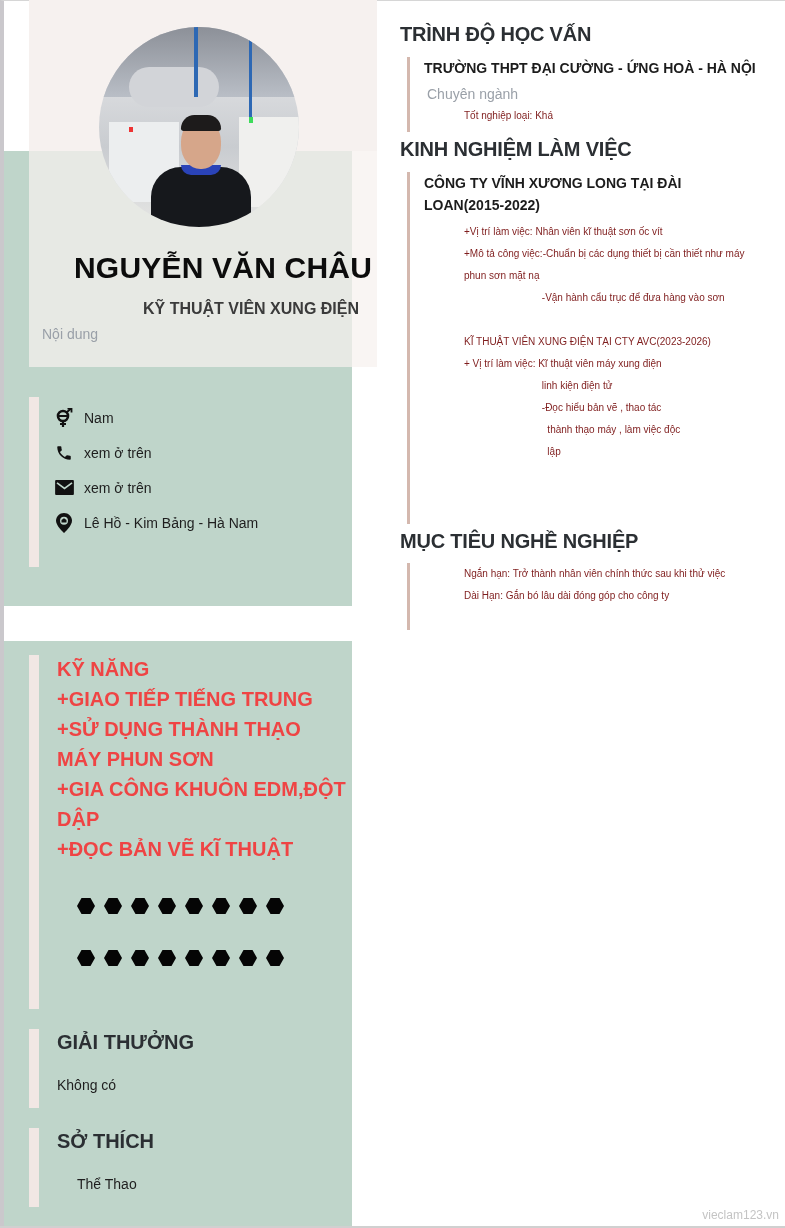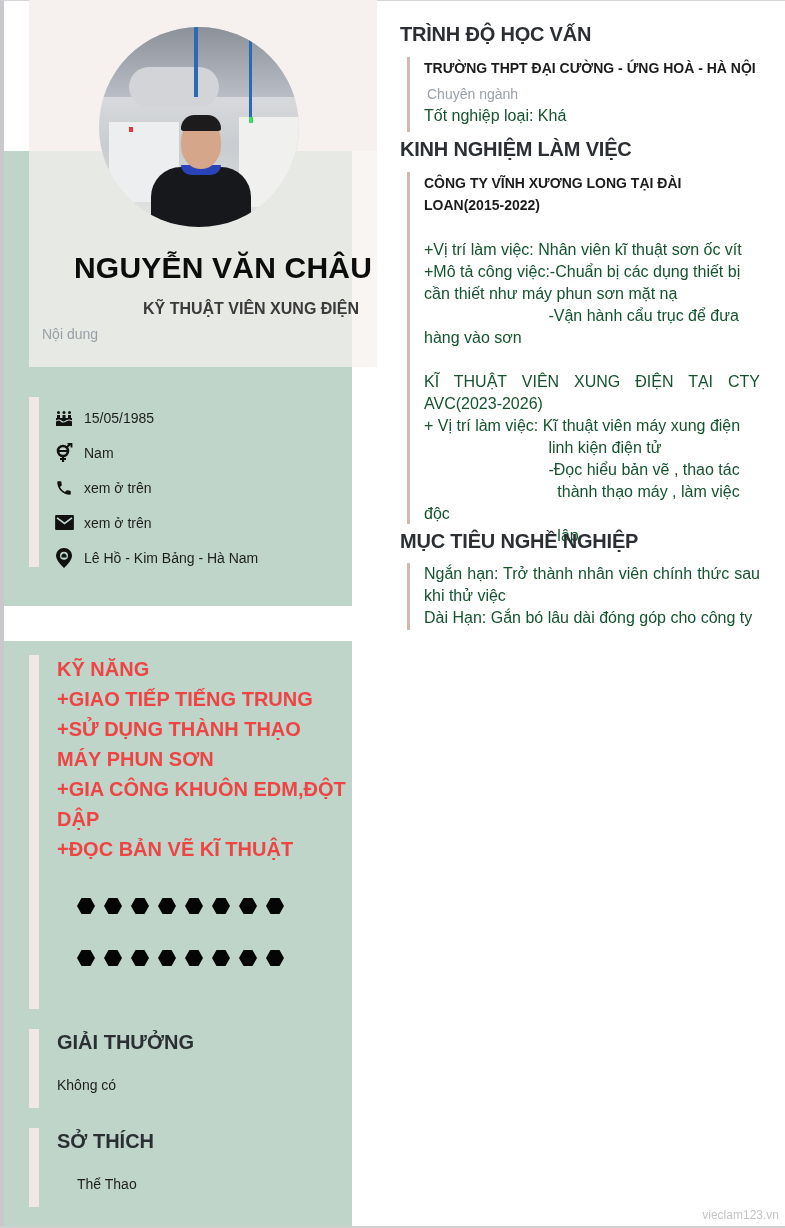--- a/index.html
+++ b/index.html
@@ -71,21 +71,21 @@
   }
 
   .side-title { position: absolute; left: 57px; font-size: 20px; font-weight: bold; color: #2b2f33; }
   .side-text { position: absolute; left: 57px; font-size: 14px; color: #1e1e1e; }
 
   
   .r-title { position: absolute; left: 400px; font-size: 20px; font-weight: bold; color: #2b2f33; letter-spacing: -0.2px; }
   .r-block { position: absolute; left: 407px; border-left: 3px solid #d4b8ae; padding-left: 14px; width: 336px; }
   .r-sub { font-size: 14px; font-weight: bold; color: #1c1c1c; line-height: 22px; }
   .r-muted { font-size: 14px; color: #9aa0a8; line-height: 22px; padding-left: 3px; margin-top: 4px; }
-  .r-text { font-size: 16px; color: #14532d; line-height: 22px; white-space: pre-wrap; }
+  .r-text { font-size: 10px; color: #7f1d1d; line-height: 22px; white-space: pre-wrap; margin-left: 40px; }
   .r-just { text-align: justify; }
   .watermark { position: absolute; right: 6px; top: 1208px; font-size: 12px; color: #c4c4c4; }
   .bottom-line { position: absolute; left: 0; top: 1226px; width: 785px; height: 2px; background: #d0d0d0; }
 </style>
 </head>
 <body>
 
 <div class="page-frame"></div>
 
 <div class="green-panel gp-top"></div>
@@ -110,35 +110,20 @@
 </div>
 
 <div class="name">NGUYỄN VĂN CHÂU</div>
 <div class="job-title">KỸ THUẬT VIÊN XUNG ĐIỆN</div>
 <div class="intro">Nội dung</div>
 
 <div class="bar-pink" style="left:29px; top:397px; height:170px;"></div>
 <div class="contact-list">
   <div class="contact-item">
     <span class="ic">
-      <svg width="18" height="18" viewBox="0 0 18 18">
-          <rect x="1" y="9" width="16" height="8" fill="#111"></rect>
-          <rect x="2" y="6" width="3" height="4" fill="#111"></rect>
-          <rect x="7.5" y="6" width="3" height="4" fill="#111"></rect>
-          <rect x="13" y="6" width="3" height="4" fill="#111"></rect>
-          <circle cx="3.5" cy="3.5" r="1.5" fill="#111"></circle>
-          <circle cx="9" cy="3.5" r="1.5" fill="#111"></circle>
-          <circle cx="14.5" cy="3.5" r="1.5" fill="#111"></circle>
-          <path d="M1 12 Q4 10 6 12 T11 12 T17 12" stroke="#bfd5ca" stroke-width="1.2" fill="none"></path>
-        </svg>
-    </span>
-    <span>15/05/1985</span>
-  </div>
-  <div class="contact-item">
-    <span class="ic">
       <svg width="18" height="20" viewBox="0 0 18 20">
           <circle cx="8" cy="8" r="5" fill="none" stroke="#111" stroke-width="2.6"></circle>
           <line x1="8" y1="13" x2="8" y2="19" stroke="#111" stroke-width="2.2"></line>
           <line x1="5" y1="16" x2="11" y2="16" stroke="#111" stroke-width="2"></line>
           <line x1="11.5" y1="4.5" x2="16" y2="0.5" stroke="#111" stroke-width="2"></line>
           <path d="M12.5 0.5 H16.5 V4.5" fill="none" stroke="#111" stroke-width="1.8"></path>
           <line x1="2" y1="8" x2="14" y2="8" stroke="#111" stroke-width="2"></line>
         </svg>
     </span>
     <span>Nam</span>
@@ -211,21 +196,21 @@
 
 <div class="r-title" style="top:23px;">TRÌNH ĐỘ HỌC VẤN</div>
 <div class="r-block" style="top:57px; height:75px;">
   <div class="r-sub">TRƯỜNG THPT ĐẠI CƯỜNG - ỨNG HOÀ - HÀ NỘI</div>
   <div class="r-muted">Chuyên ngành</div>
   <div class="r-text">Tốt nghiệp loại: Khá</div>
 </div>
 
 <div class="r-title" style="top:138px;">KINH NGHIỆM LÀM VIỆC</div>
 <div class="r-block" style="top:172px; height:352px;">
-  <div class="r-sub" style="margin-bottom:23px;">CÔNG TY VĨNH XƯƠNG LONG TẠI ĐÀI LOAN(2015-2022)</div>
+  <div class="r-sub" style="margin-bottom:5px;">CÔNG TY VĨNH XƯƠNG LONG TẠI ĐÀI LOAN(2015-2022)</div>
   <div class="r-text">+Vị trí làm việc: Nhân viên kĩ thuật sơn ốc vít</div>
   <div class="r-text">+Mô tả công việc:-Chuẩn bị các dụng thiết bị cần thiết như máy phun sơn mặt nạ</div>
   <div class="r-text">                            -Vận hành cẩu trục để đưa hàng vào sơn</div>
   <div class="r-text" style="height:22px;"></div>
   <div class="r-text r-just">KĨ THUẬT VIÊN XUNG ĐIỆN TẠI CTY AVC(2023-2026)</div>
   <div class="r-text">+ Vị trí làm việc: Kĩ thuật viên máy xung điện</div>
   <div class="r-text">                            linh kiện điện tử</div>
   <div class="r-text">                            -Đọc hiểu bản vẽ , thao tác</div>
   <div class="r-text">                              thành thạo máy , làm việc độc</div>
   <div class="r-text">                              lập</div>

